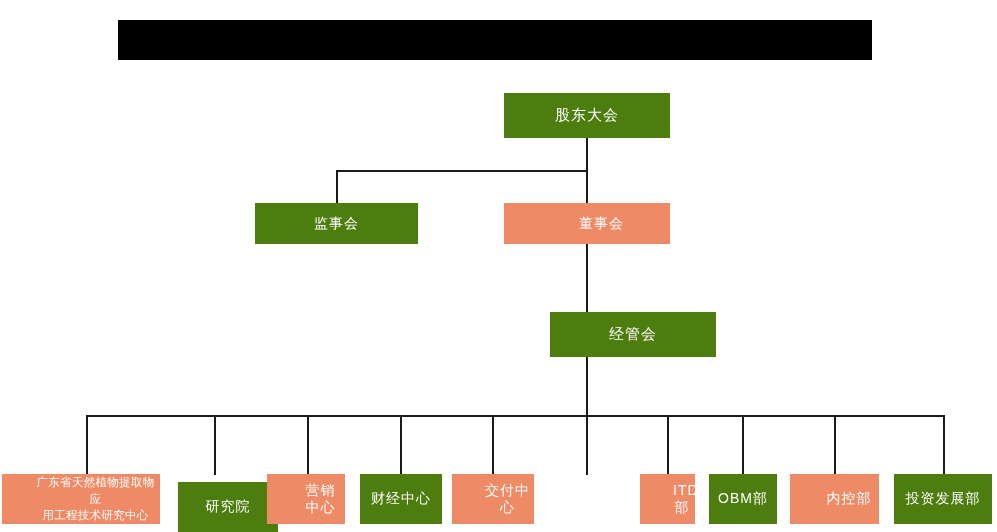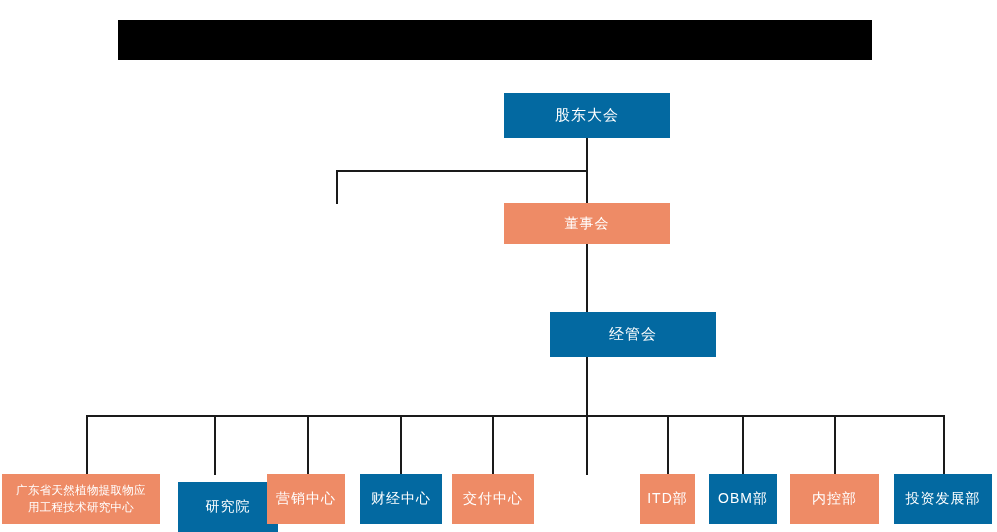--- a/index.html
+++ b/index.html
@@ -31,22 +31,22 @@
     box-sizing: border-box;
     display: flex;
     align-items: center;
     justify-content: center;
     text-align: center;
     color: #ffffff;
     letter-spacing: 1px;
     line-height: 1.25;
     z-index: 3;
   }
-  .node.fill-dark { background: #0369a1; }
-  .node.fill-light { background: #ee8b66; }
+  .node.fill-dark { background: #4d7c0f; }
+  .node.fill-light { background: #ee8b66; padding-left: 29px; }
   .node .label {
     display: block;
     width: 100%;
     padding: 0 4px;
     box-sizing: border-box;
     white-space: pre-line;
   }
   
   .n-shareholders {
     left: 504px; top: 93px; width: 166px; height: 45px;
@@ -149,20 +149,23 @@
   <div class="line vline drop p5"></div>
   <div class="line vline drop p6"></div>
   <div class="line vline drop p7"></div>
   <div class="line vline drop p8"></div>
   <div class="line vline drop p9"></div>
 
   <div class="node fill-dark n-shareholders">
     <span class="label">股东大会</span>
   </div>
 
+  <div class="node fill-dark n-supervisors">
+    <span class="label">监事会</span>
+  </div>
 
   <div class="node fill-light n-directors">
     <span class="label">董事会</span>
   </div>
 
   <div class="node fill-dark n-management">
     <span class="label">经管会</span>
   </div>
 
   <div class="node dept two-line fill-light d0">

